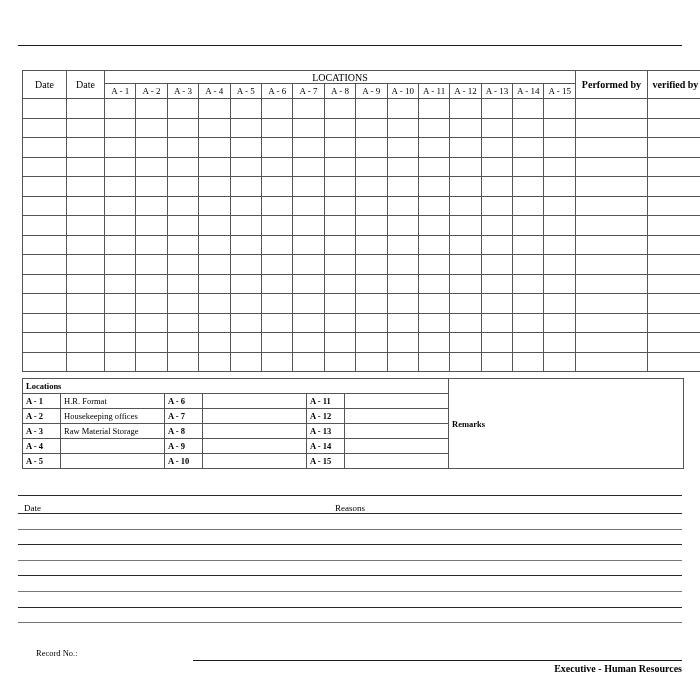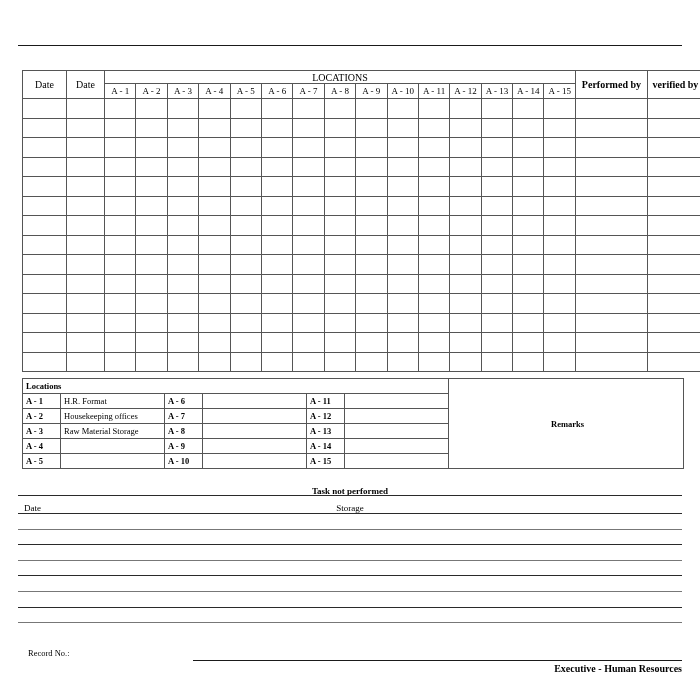--- a/index.html
+++ b/index.html
@@ -124,21 +124,20 @@
     vertical-align: middle;
     white-space: nowrap;
     overflow: hidden;
   }
   .legend-title {
     font-weight: bold;
     font-size: 9px;
   }
   .legend-code { font-weight: bold; }
   .remarks-cell {
-    text-align: center;
     vertical-align: top;
     font-weight: bold;
     font-size: 9.5px;
     padding-top: 1px !important;
   }
 
   
   .tnp-title {
     position: absolute;
     top: 486px;
@@ -163,21 +162,21 @@
     font-size: 9px;
   }
   .tnp-date { left: 24px; top: 503px; }
   .tnp-reasons {
     left: 0; top: 503px; width: 700px; text-align: center;
   }
 
   
   .record-no {
     position: absolute;
-    left: 28px;
+    left: 36px;
     top: 648px;
     font-size: 8.5px;
   }
   .sign-line {
     position: absolute;
     left: 193px;
     top: 660px;
     width: 489px;
     height: 0;
     border-top: 1.2px solid #1a1a1a;
@@ -599,24 +598,23 @@
             <td></td>
             <td class="legend-code">A - 10</td>
             <td></td>
             <td class="legend-code">A - 15</td>
             <td></td>
           </tr>
         </tbody>
     </table>
   </div>
 
-  <div class="tnp-title">Task not performed</div>
   <div class="rule" style="top:495px"></div>
   <div class="tnp-hdr tnp-date">Date</div>
-  <div class="tnp-hdr tnp-reasons">Storage</div>
+  <div class="tnp-hdr tnp-reasons">Reasons</div>
   <div id="tnp-lines">
       <div class="rule" style="top: 513px;"></div>
       <div class="rule thin" style="top: 528.6px;"></div>
       <div class="rule" style="top: 544.2px;"></div>
       <div class="rule thin" style="top: 559.8px;"></div>
       <div class="rule" style="top: 575.4px;"></div>
       <div class="rule thin" style="top: 591px;"></div>
       <div class="rule" style="top: 606.6px;"></div>
       <div class="rule thin" style="top: 622.2px;"></div>
     </div>

